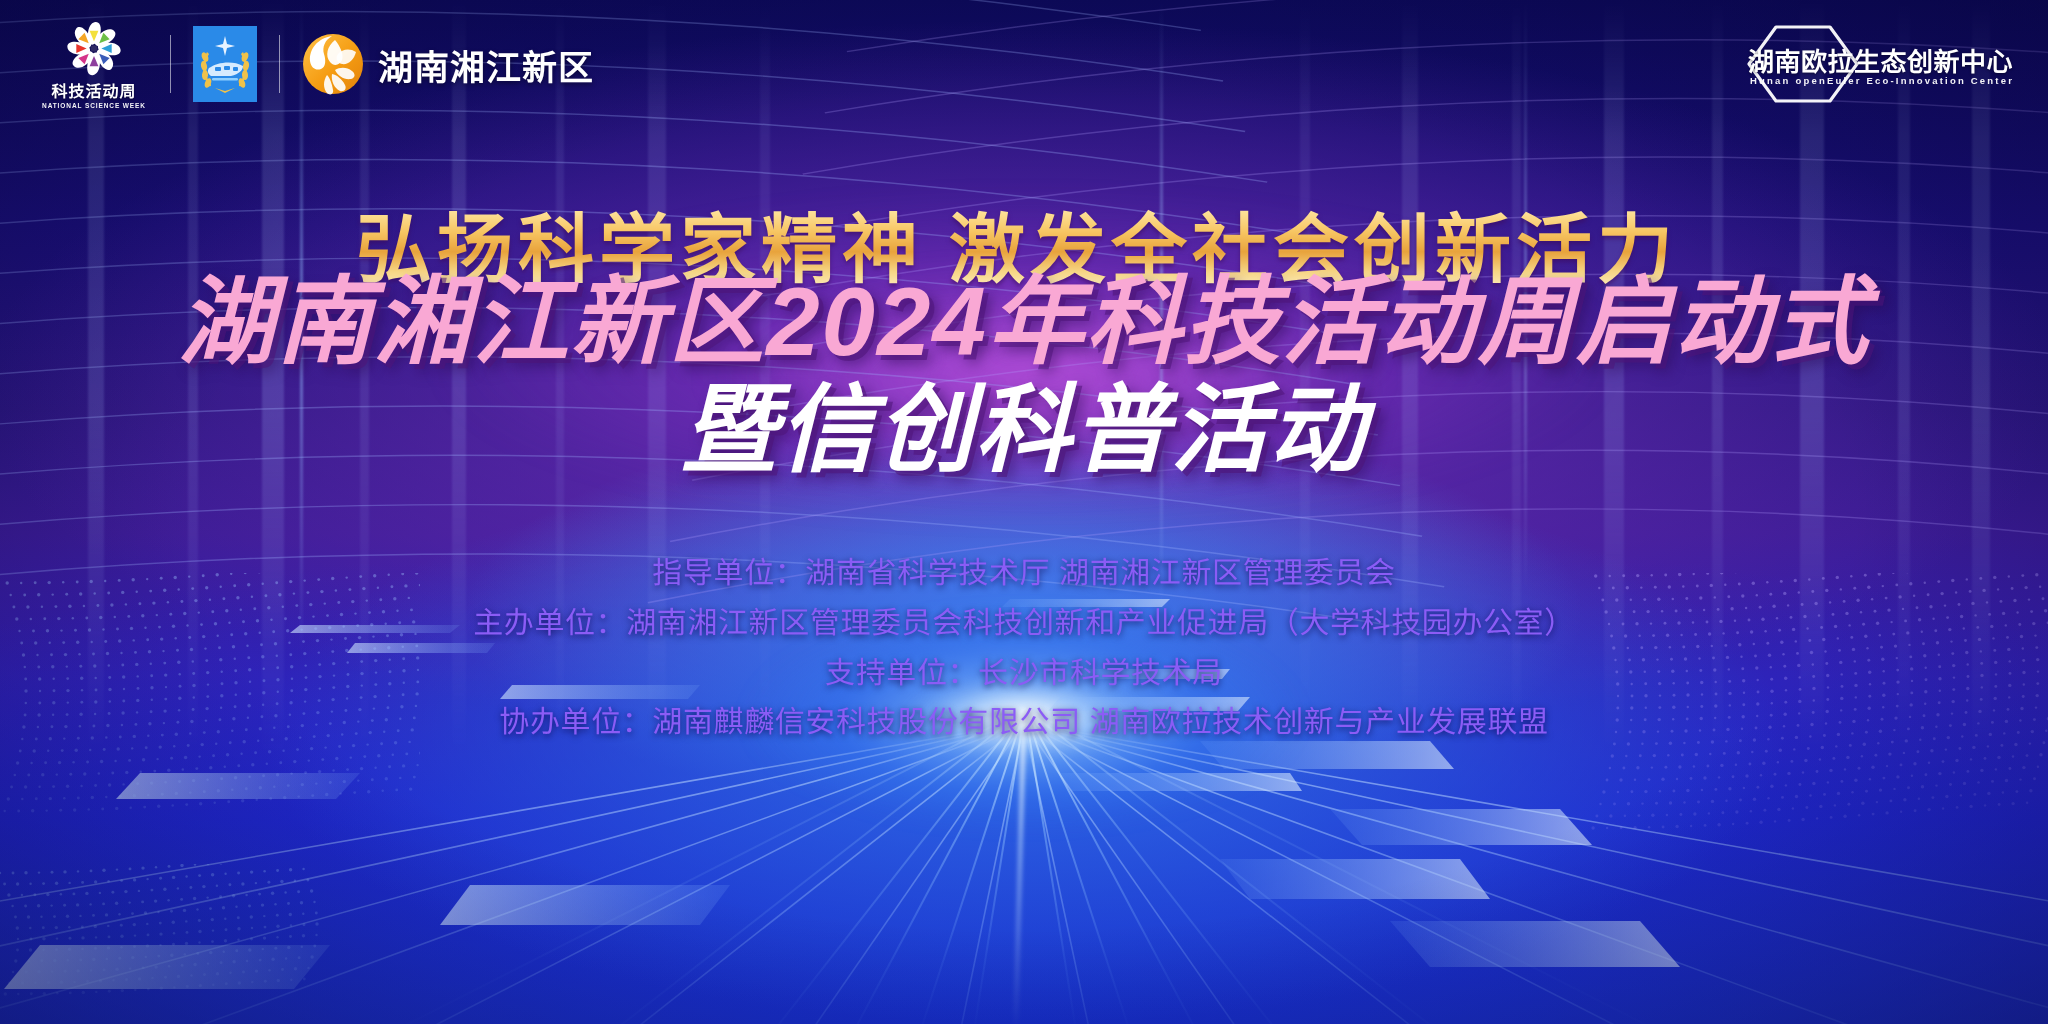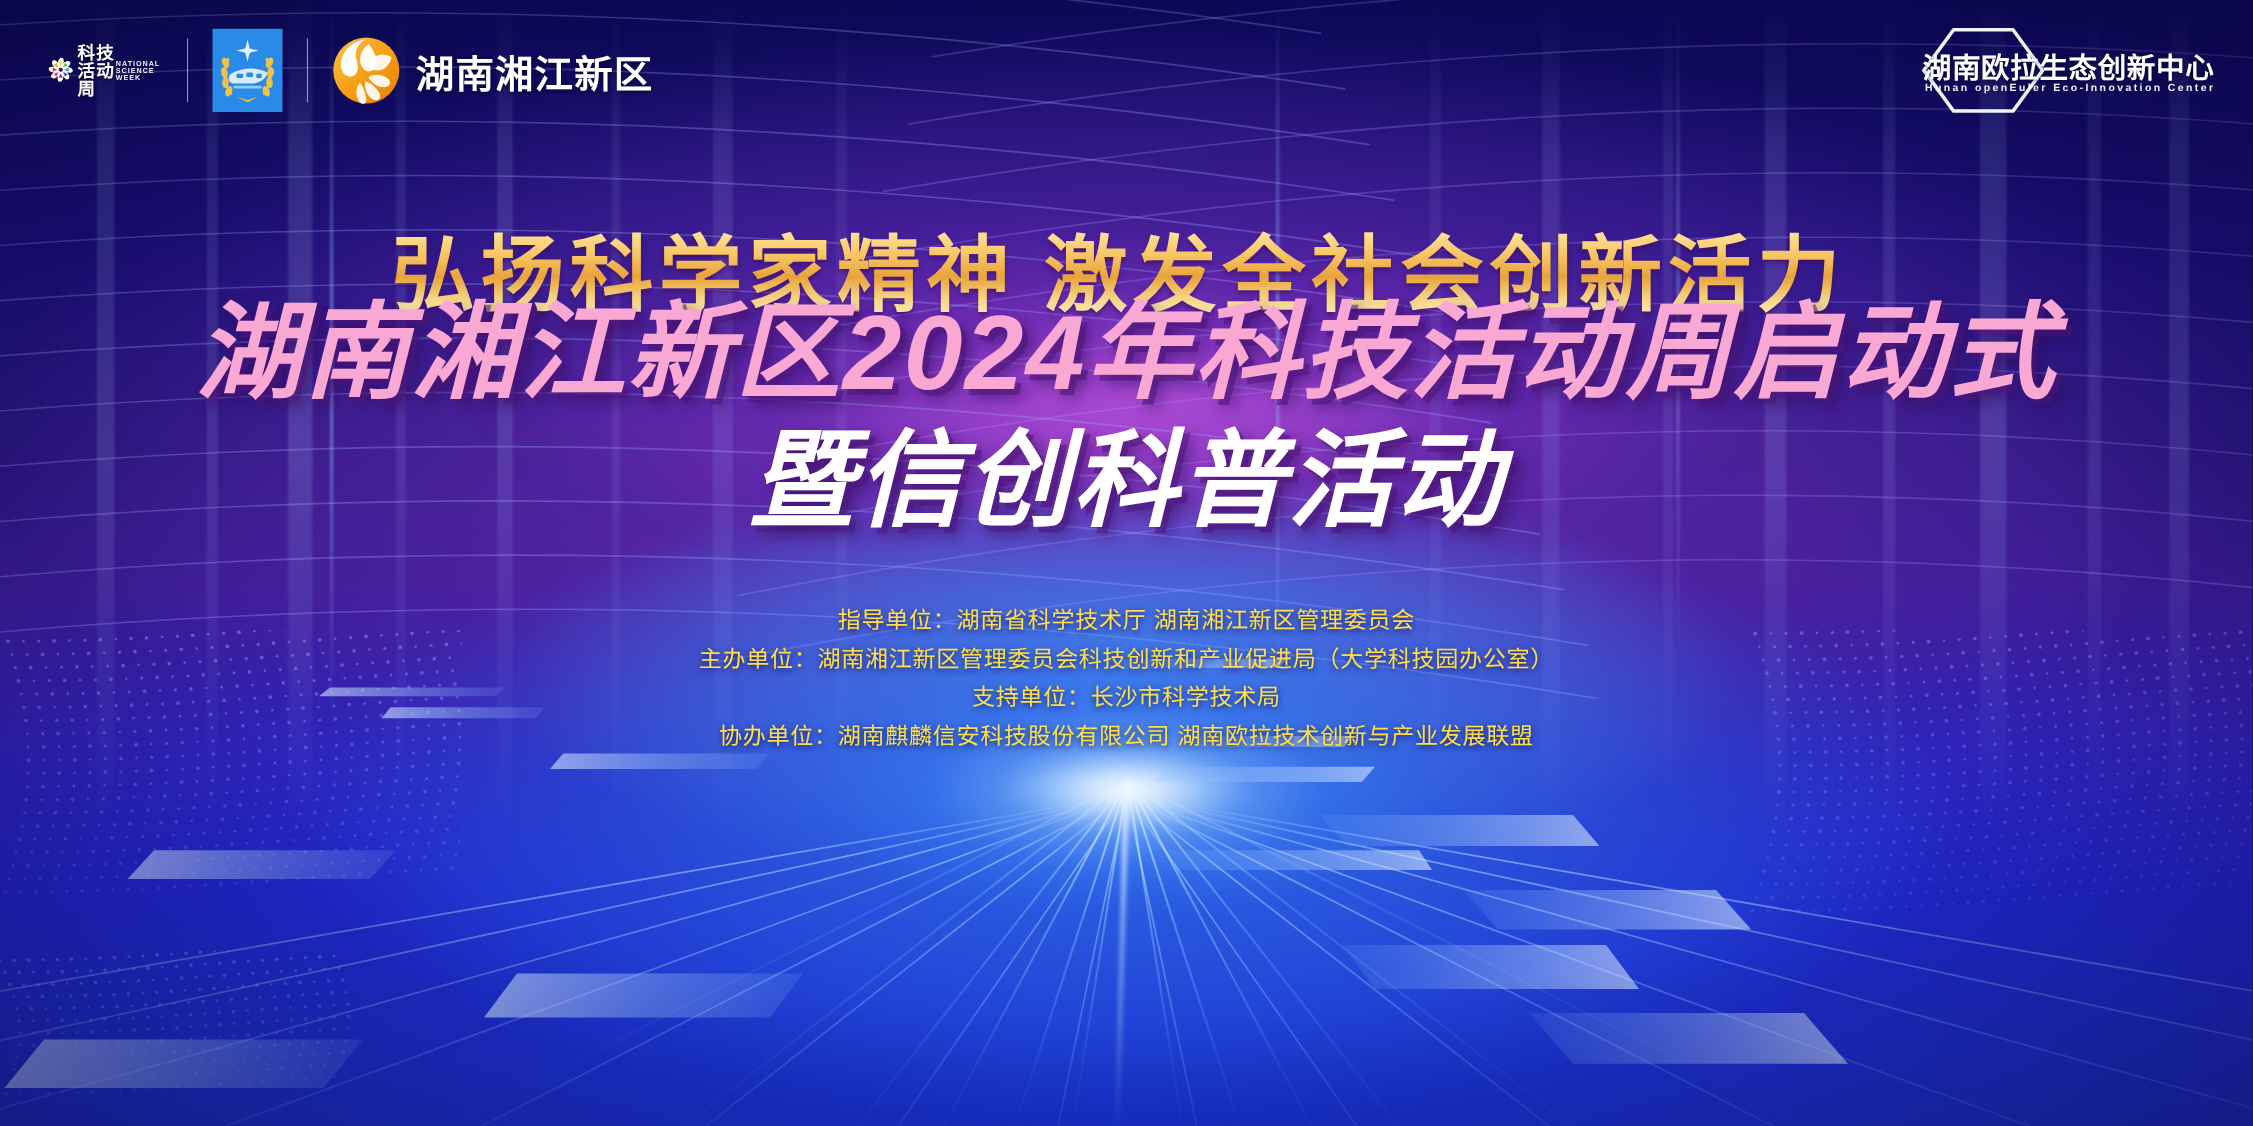--- a/index.html
+++ b/index.html
@@ -86,21 +86,21 @@
   }
 
   
   .header{
     position:absolute;top:0;left:0;right:0;height:128px;
     display:flex;align-items:center;justify-content:space-between;
     padding:0 34px 0 40px;
     z-index:30;
   }
   .logo-group{display:flex;align-items:center;gap:0;}
-  .logo-nsw{display:flex;align-items:center;justify-content:center;width:108px;}
+  .logo-nsw{display:flex;flex-direction:column;align-items:center;justify-content:center;width:108px;}
   .logo-nsw .cap{
     color:#fff;font-weight:bold;font-size:16px;letter-spacing:1px;line-height:1;margin-top:3px;
     text-shadow:0 1px 2px rgba(0,0,0,.5);
   }
   .logo-nsw .cap-en{
     color:#fff;font-size:6.5px;font-weight:bold;letter-spacing:.9px;line-height:1;margin-top:3px;opacity:.95;
   }
   .divider{width:1px;height:58px;background:rgba(255,255,255,.55);margin:0 22px;}
   .logo-badge{width:64px;height:76px;}
   .logo-xj{display:flex;align-items:center;gap:14px;}
@@ -144,29 +144,30 @@
   }
   .title-sub{
     position:absolute;left:0;right:0;top:388px;
     text-align:center;z-index:26;
     color:#ffffff;
     font-size:96px;font-weight:bold;font-style:italic;letter-spacing:2px;
     white-space:nowrap;line-height:1.04;
     text-shadow:
       5px 5px 0 rgba(78,20,120,.55),
       8px 8px 14px rgba(40,8,80,.55);
+    font-family: Liberation Mono, monospace;
   }
 
   
   .orgs{
     position:absolute;left:0;right:0;top:548px;
     text-align:center;z-index:25;
   }
   .org-line{
-    color:#fde047;font-size:21px;line-height:1.66;letter-spacing:.6px;
+    color:#8b5cf6;font-size:30px;line-height:1.66;letter-spacing:.6px;
     white-space:nowrap;
     text-shadow:0 2px 6px rgba(10,5,70,.75);
   }
 
   
   .footer{
     position:absolute;left:0;right:0;top:948px;
     text-align:center;z-index:25;
   }
   .footer-text{

